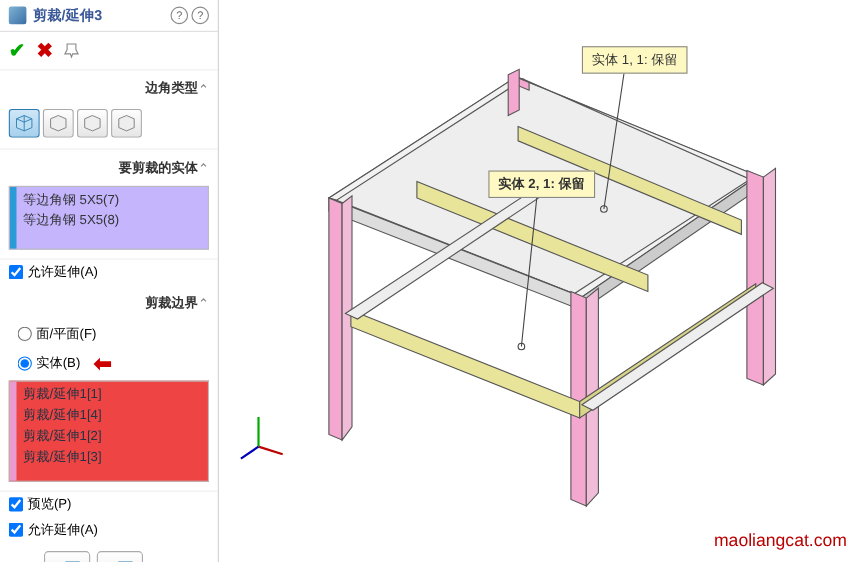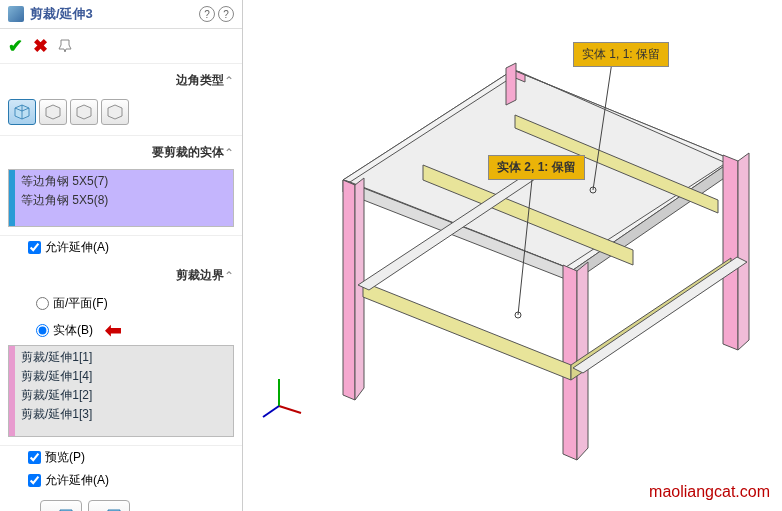--- a/index.html
+++ b/index.html
@@ -1,18 +1,18 @@
 <!DOCTYPE html>
 <html><head>
 <meta charset="utf-8">
 <style>
 * { box-sizing: border-box; margin: 0; padding: 0; font-family: "Microsoft YaHei", sans-serif; }
 body { display: flex; width: 782px; height: 511px; background: #fff; overflow: hidden; }
 
-.panel { width: 243px; background: #fff; border-right: 1px solid #ccc; display: flex; flex-direction: column; font-size: 12px; }
+.panel { width: 199px; background: #fff; border-right: 1px solid #ccc; display: flex; flex-direction: column; font-size: 12px; }
 .panel-header { display: flex; align-items: center; padding: 5px 8px; border-bottom: 1px solid #ddd; }
 .feature-icon { width: 16px; height: 16px; background: linear-gradient(135deg,#7fb3d5,#3b6ea5); border-radius: 2px; margin-right: 6px; }
 .panel-title { flex: 1; font-weight: 600; color: #3b5998; font-size: 13px; }
 .help-icons { display: flex; gap: 3px; }
 .help-icon { width: 16px; height: 16px; border-radius: 50%; border: 1px solid #888; display: flex; align-items: center; justify-content: center; font-size: 10px; color: #666; cursor: pointer; }
 
 .confirm-row { display: flex; align-items: center; gap: 10px; padding: 6px 8px; border-bottom: 1px solid #eee; }
 .check-icon { color: #0a0; font-size: 18px; font-weight: bold; cursor: pointer; }
 .x-icon { color: #c00; font-size: 18px; font-weight: bold; cursor: pointer; }
 .pin-icon { width: 14px; height: 14px; color: #888; cursor: pointer; }
@@ -25,35 +25,35 @@
 
 .icon-row { display: flex; gap: 3px; padding: 2px 0; }
 .cube-btn { width: 28px; height: 26px; border: 1px solid #aaa; background: linear-gradient(#fefefe,#e6e6e6); border-radius: 3px; cursor: pointer; display: flex; align-items: center; justify-content: center; }
 .cube-btn.selected { border-color: #2a7ab0; background: linear-gradient(#cfe6f7,#a8d0ed); }
 .cube-svg { width: 18px; height: 16px; }
 
 .listbox { border: 1px solid #bbb; background: #c4b5fd; min-height: 52px; padding: 2px; position: relative; }
 .list-stripe { position: absolute; left: 0; top: 0; bottom: 0; width: 6px; background: #2a9bd6; }
 .list-item { padding: 1px 2px 1px 10px; color: #333; }
 .listbox.pink .list-stripe { background: #e89bcf; }
-.listbox.pink { background: #e5e5e5; }
+.listbox.pink { background: #ef4444; }
 .listbox.pink .list-item { color: #234; }
 
-.checkbox-row, .radio-row { display: flex; align-items: center; gap: 4px; padding: 3px 8px; margin-left: 20px; }
+.checkbox-row, .radio-row { display: flex; align-items: center; gap: 4px; padding: 3px 8px; }
 .checkbox-row input, .radio-row input { cursor: pointer; }
 .checkbox-row label, .radio-row label { cursor: pointer; }
 
 .arrow-ann { color: #c00; font-size: 20px; font-weight: bold; margin-left: 8px; }
 
 .big-btns { display: flex; gap: 6px; padding: 8px 40px; }
 .big-btn { width: 42px; height: 42px; border: 1px solid #aaa; background: linear-gradient(#fefefe,#e6e6e6); border-radius: 4px; cursor: pointer; display: flex; align-items: center; justify-content: center; }
 
 .viewport { flex: 1; position: relative; background: #fff; overflow: hidden; }
 .watermark { position: absolute; bottom: 10px; right: 12px; color: #b00; font-size: 16px; }
-.callout { position: absolute; background: #eab308; border: 1px solid #888; padding: 3px 8px; font-size: 12px; color: #333; }
+.callout { position: absolute; background: #fef9c3; border: 1px solid #888; padding: 3px 8px; font-size: 12px; color: #333; }
 .triad { position: absolute; left: 16px; bottom: 90px; }
 
 svg.model { position: absolute; left: 20px; top: 10px; }
 
 </style>
 </head>
 <body>
 
 <div class="panel">
 

